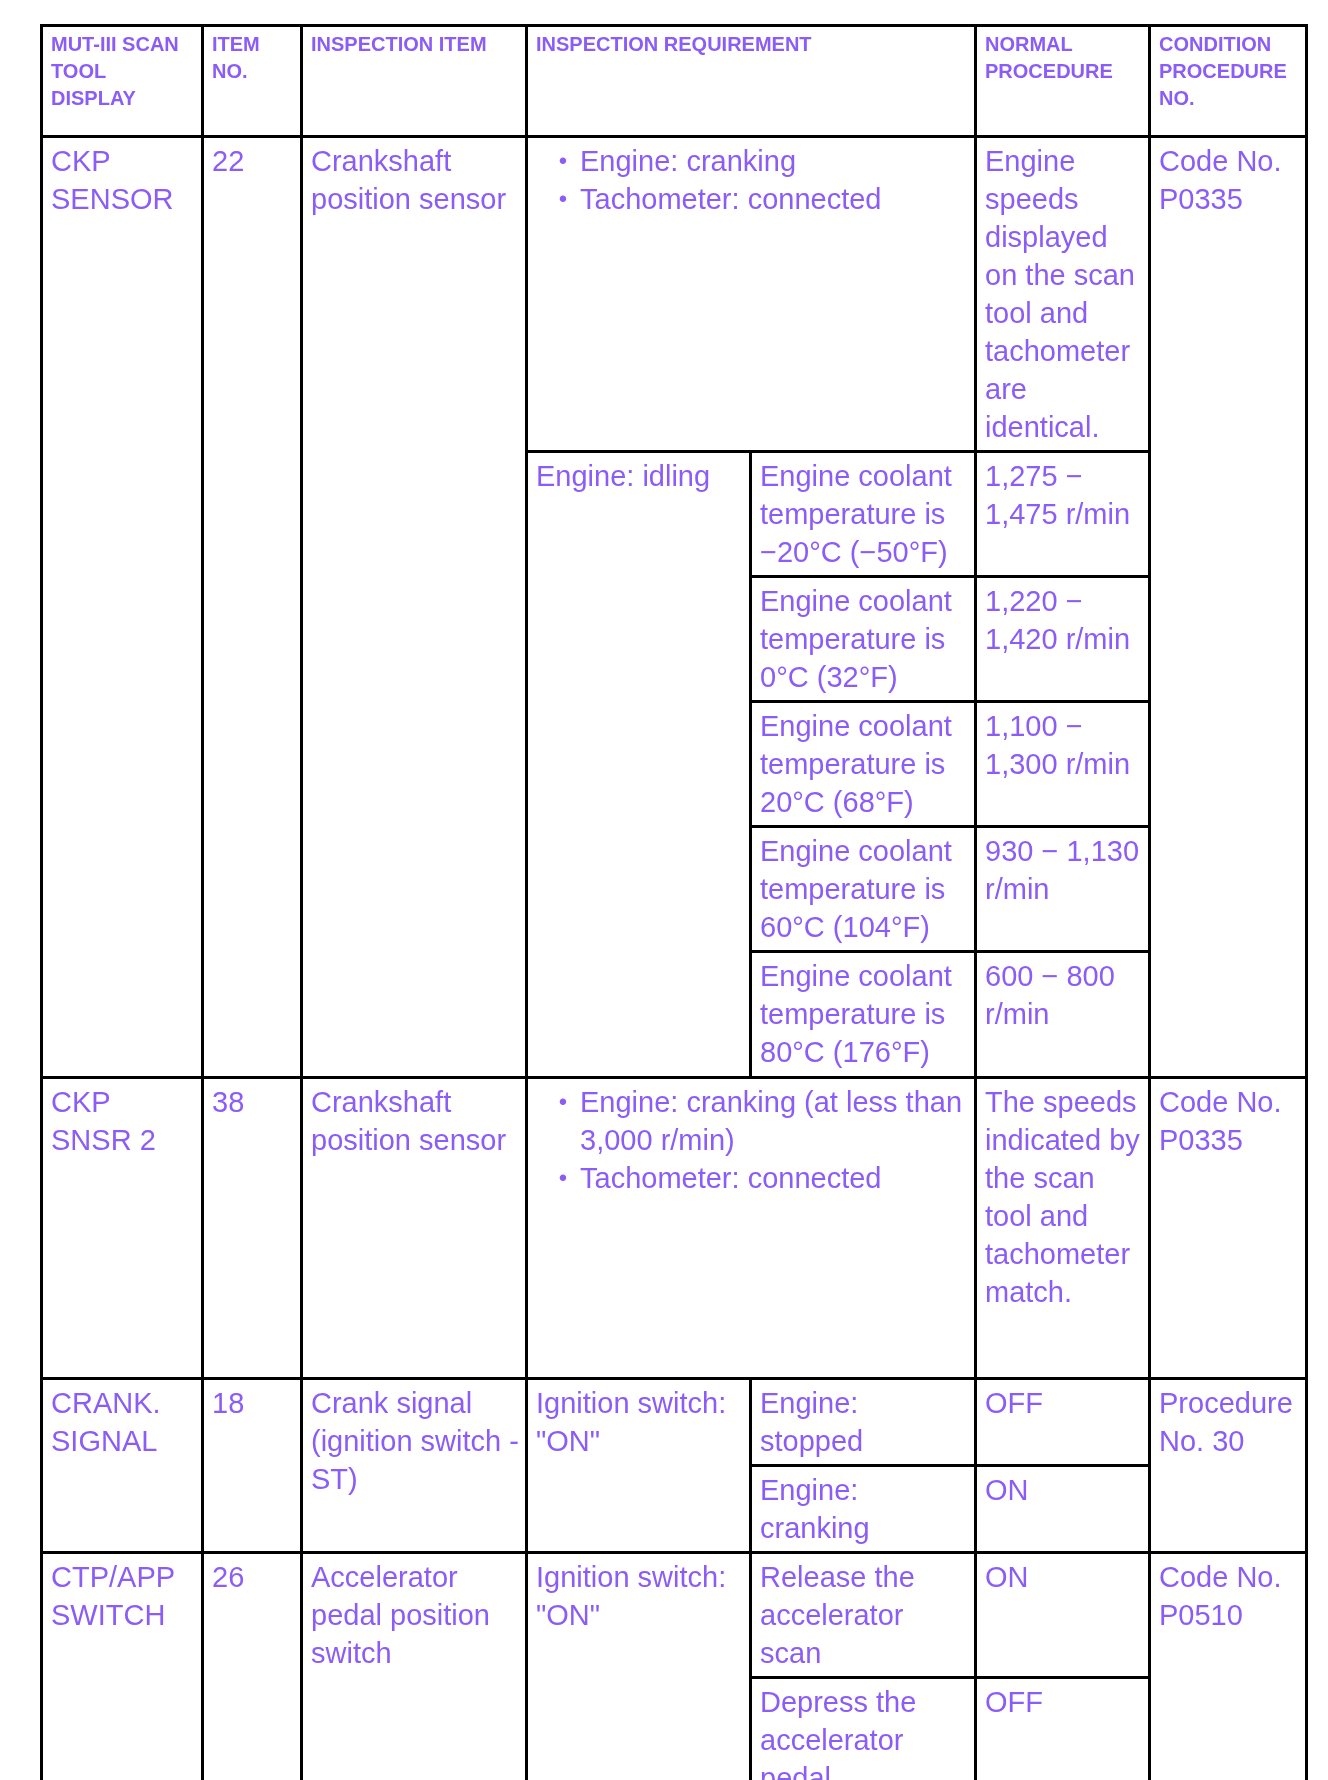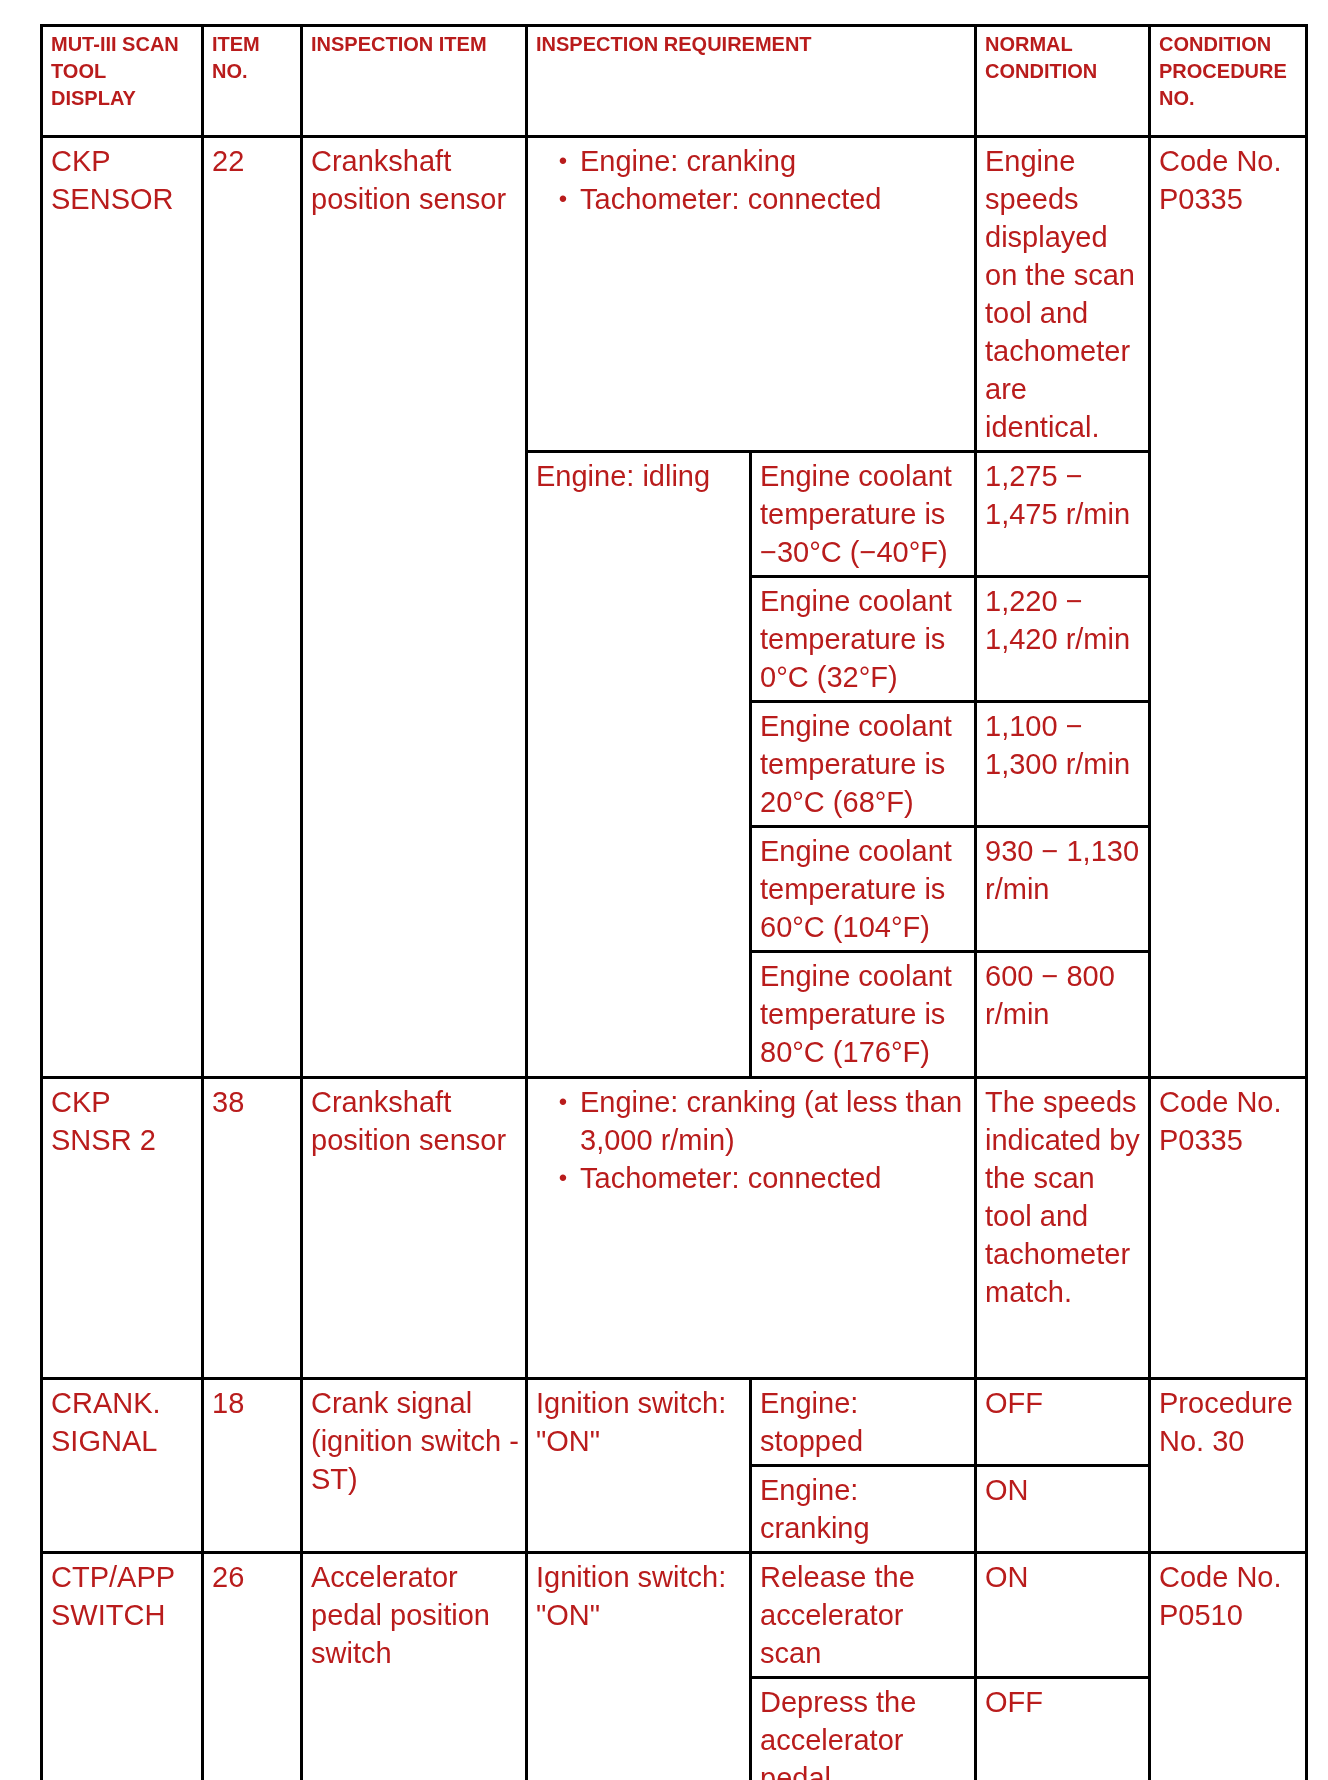--- a/index.html
+++ b/index.html
@@ -6,21 +6,21 @@
     margin: 0;
     padding: 0;
     background: #ffffff;
   }
   .page {
     position: relative;
     width: 1328px;
     height: 1780px;
     background: #ffffff;
     font-family: "Liberation Sans", "DejaVu Sans", sans-serif;
-    color: #b91c1c;
+    color: #8b5cf6;
   }
   table.spec {
     position: absolute;
     left: 40px;
     top: 24px;
     width: 1265px;
     border-collapse: collapse;
     table-layout: fixed;
   }
   table.spec td, table.spec th {
@@ -76,21 +76,21 @@
       <col style="width:174px">
       <col style="width:157px">
     </colgroup>
 
     <tbody>
         <tr style="height:111px">
       <th class="hdr">MUT-III SCAN TOOL DISPLAY</th>
       <th class="hdr">ITEM NO.</th>
       <th class="hdr">INSPECTION ITEM</th>
       <th class="hdr" colspan="2">INSPECTION REQUIREMENT</th>
-      <th class="hdr">NORMAL CONDITION</th>
+      <th class="hdr">NORMAL PROCEDURE</th>
       <th class="hdr">CONDITION PROCEDURE NO.</th>
     </tr>
 
     <tr style="height:315px">
       <td class="body" rowspan="6">CKP SENSOR</td>
       <td class="body" rowspan="6">22</td>
       <td class="body" rowspan="6">Crankshaft position sensor</td>
       <td class="body" colspan="2" style="padding-left:6px">
         <div class="bullet-item">
           <span class="bullet-glyph">•</span>
@@ -99,21 +99,21 @@
         <div class="bullet-item">
           <span class="bullet-glyph">•</span>
           <span class="bullet-text">Tachometer: connected</span>
         </div>
       </td>
       <td class="body cond">Engine speeds displayed on the scan tool and tachometer are identical.</td>
       <td class="body" rowspan="6">Code No. P0335</td>
     </tr>
     <tr style="height:123px">
       <td class="body" rowspan="5">Engine: idling</td>
-      <td class="body cond">Engine coolant temperature is −30°C (−40°F)</td>
+      <td class="body cond">Engine coolant temperature is −20°C (−50°F)</td>
       <td class="body cond">1,275 − 1,475 r/min</td>
     </tr>
     <tr style="height:122px">
       <td class="body cond">Engine coolant temperature is 0°C (32°F)</td>
       <td class="body cond">1,220 − 1,420 r/min</td>
     </tr>
     <tr style="height:117px">
       <td class="body cond">Engine coolant temperature is 20°C (68°F)</td>
       <td class="body cond">1,100 − 1,300 r/min</td>
     </tr>

